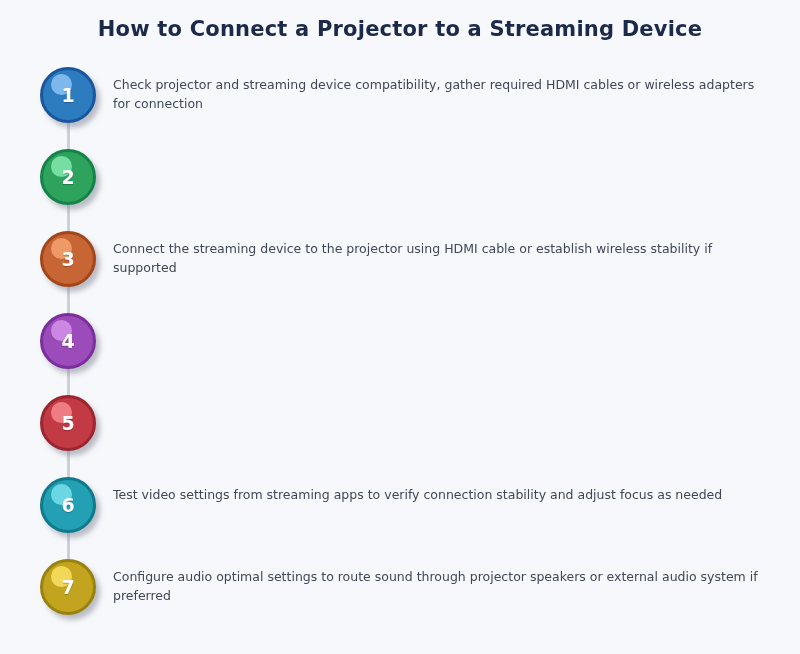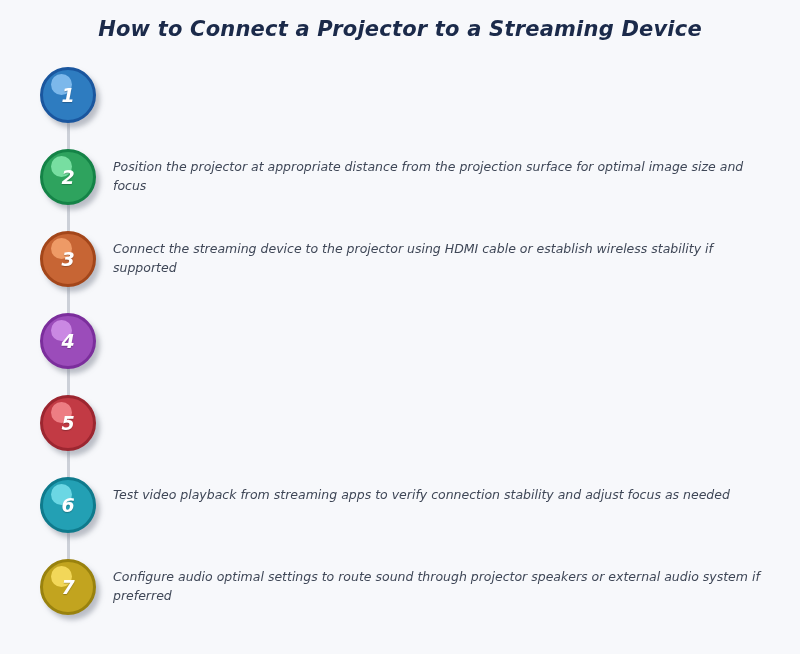--- a/index.html
+++ b/index.html
@@ -2,21 +2,21 @@
 <html style="--bg: #f7f8fb; --title: #1b2a4a; --text: #3f4757; --connector: #ccd0d8; --number: #ffffff;"><head>
 <meta charset="utf-8">
 <style>
   :root {
     --bg: #f7f8fb;
     --title: #1b2a4a;
     --text: #3f4757;
     --connector: #ccd0d8;
     --number: #ffffff;
   }
-  * { margin: 0; padding: 0; box-sizing: border-box; font-style: italic; }
+  * { margin: 0; padding: 0; box-sizing: border-box; }
   html, body {
     width: 800px; height: 654px;
     background: var(--bg);
     font-family: "DejaVu Sans", sans-serif;
     overflow: hidden;
   }
   .title {
     margin-top: 17px;
     text-align: center;
     font-size: 21px;
@@ -89,28 +89,28 @@
 <h1 class="title">How to Connect a Projector to a Streaming Device</h1>
 
 <div class="steps">
   <div class="connector"></div>
 
   <div class="step">
     <div class="circle" style="background: rgb(46, 124, 192); border-color: rgb(26, 86, 158);">
       <span class="hl" style="background: rgb(133, 191, 240);"></span>
       <span class="num">1</span>
     </div>
+    <div class="label">Check projector and streaming device compatibility, gather required HDMI cables or wireless adapters for connection</div>
   </div>
 
   <div class="step">
     <div class="circle" style="background: rgb(46, 163, 94); border-color: rgb(20, 131, 71);">
       <span class="hl" style="background: rgb(127, 228, 168);"></span>
       <span class="num">2</span>
     </div>
-    <div class="label">Position the projector at appropriate distance from the projection surface for optimal image size and focus</div>
   </div>
 
   <div class="step">
     <div class="circle" style="background: rgb(199, 101, 52); border-color: rgb(163, 70, 26);">
       <span class="hl" style="background: rgb(242, 160, 107);"></span>
       <span class="num">3</span>
     </div>
     <div class="label">Connect the streaming device to the projector using HDMI cable or establish wireless stability if supported</div>
   </div>
 
@@ -126,21 +126,21 @@
       <span class="hl" style="background: rgb(242, 133, 139);"></span>
       <span class="num">5</span>
     </div>
   </div>
 
   <div class="step">
     <div class="circle" style="background: rgb(35, 160, 180); border-color: rgb(15, 122, 140);">
       <span class="hl" style="background: rgb(115, 221, 233);"></span>
       <span class="num">6</span>
     </div>
-    <div class="label">Test video playback from streaming apps to verify connection stability and adjust focus as needed</div>
+    <div class="label">Test video settings from streaming apps to verify connection stability and adjust focus as needed</div>
   </div>
 
   <div class="step">
     <div class="circle" style="background: rgb(194, 164, 31); border-color: rgb(153, 130, 14);">
       <span class="hl" style="background: rgb(247, 221, 95);"></span>
       <span class="num">7</span>
     </div>
     <div class="label">Configure audio optimal settings to route sound through projector speakers or external audio system if preferred</div>
   </div>
 </div>

